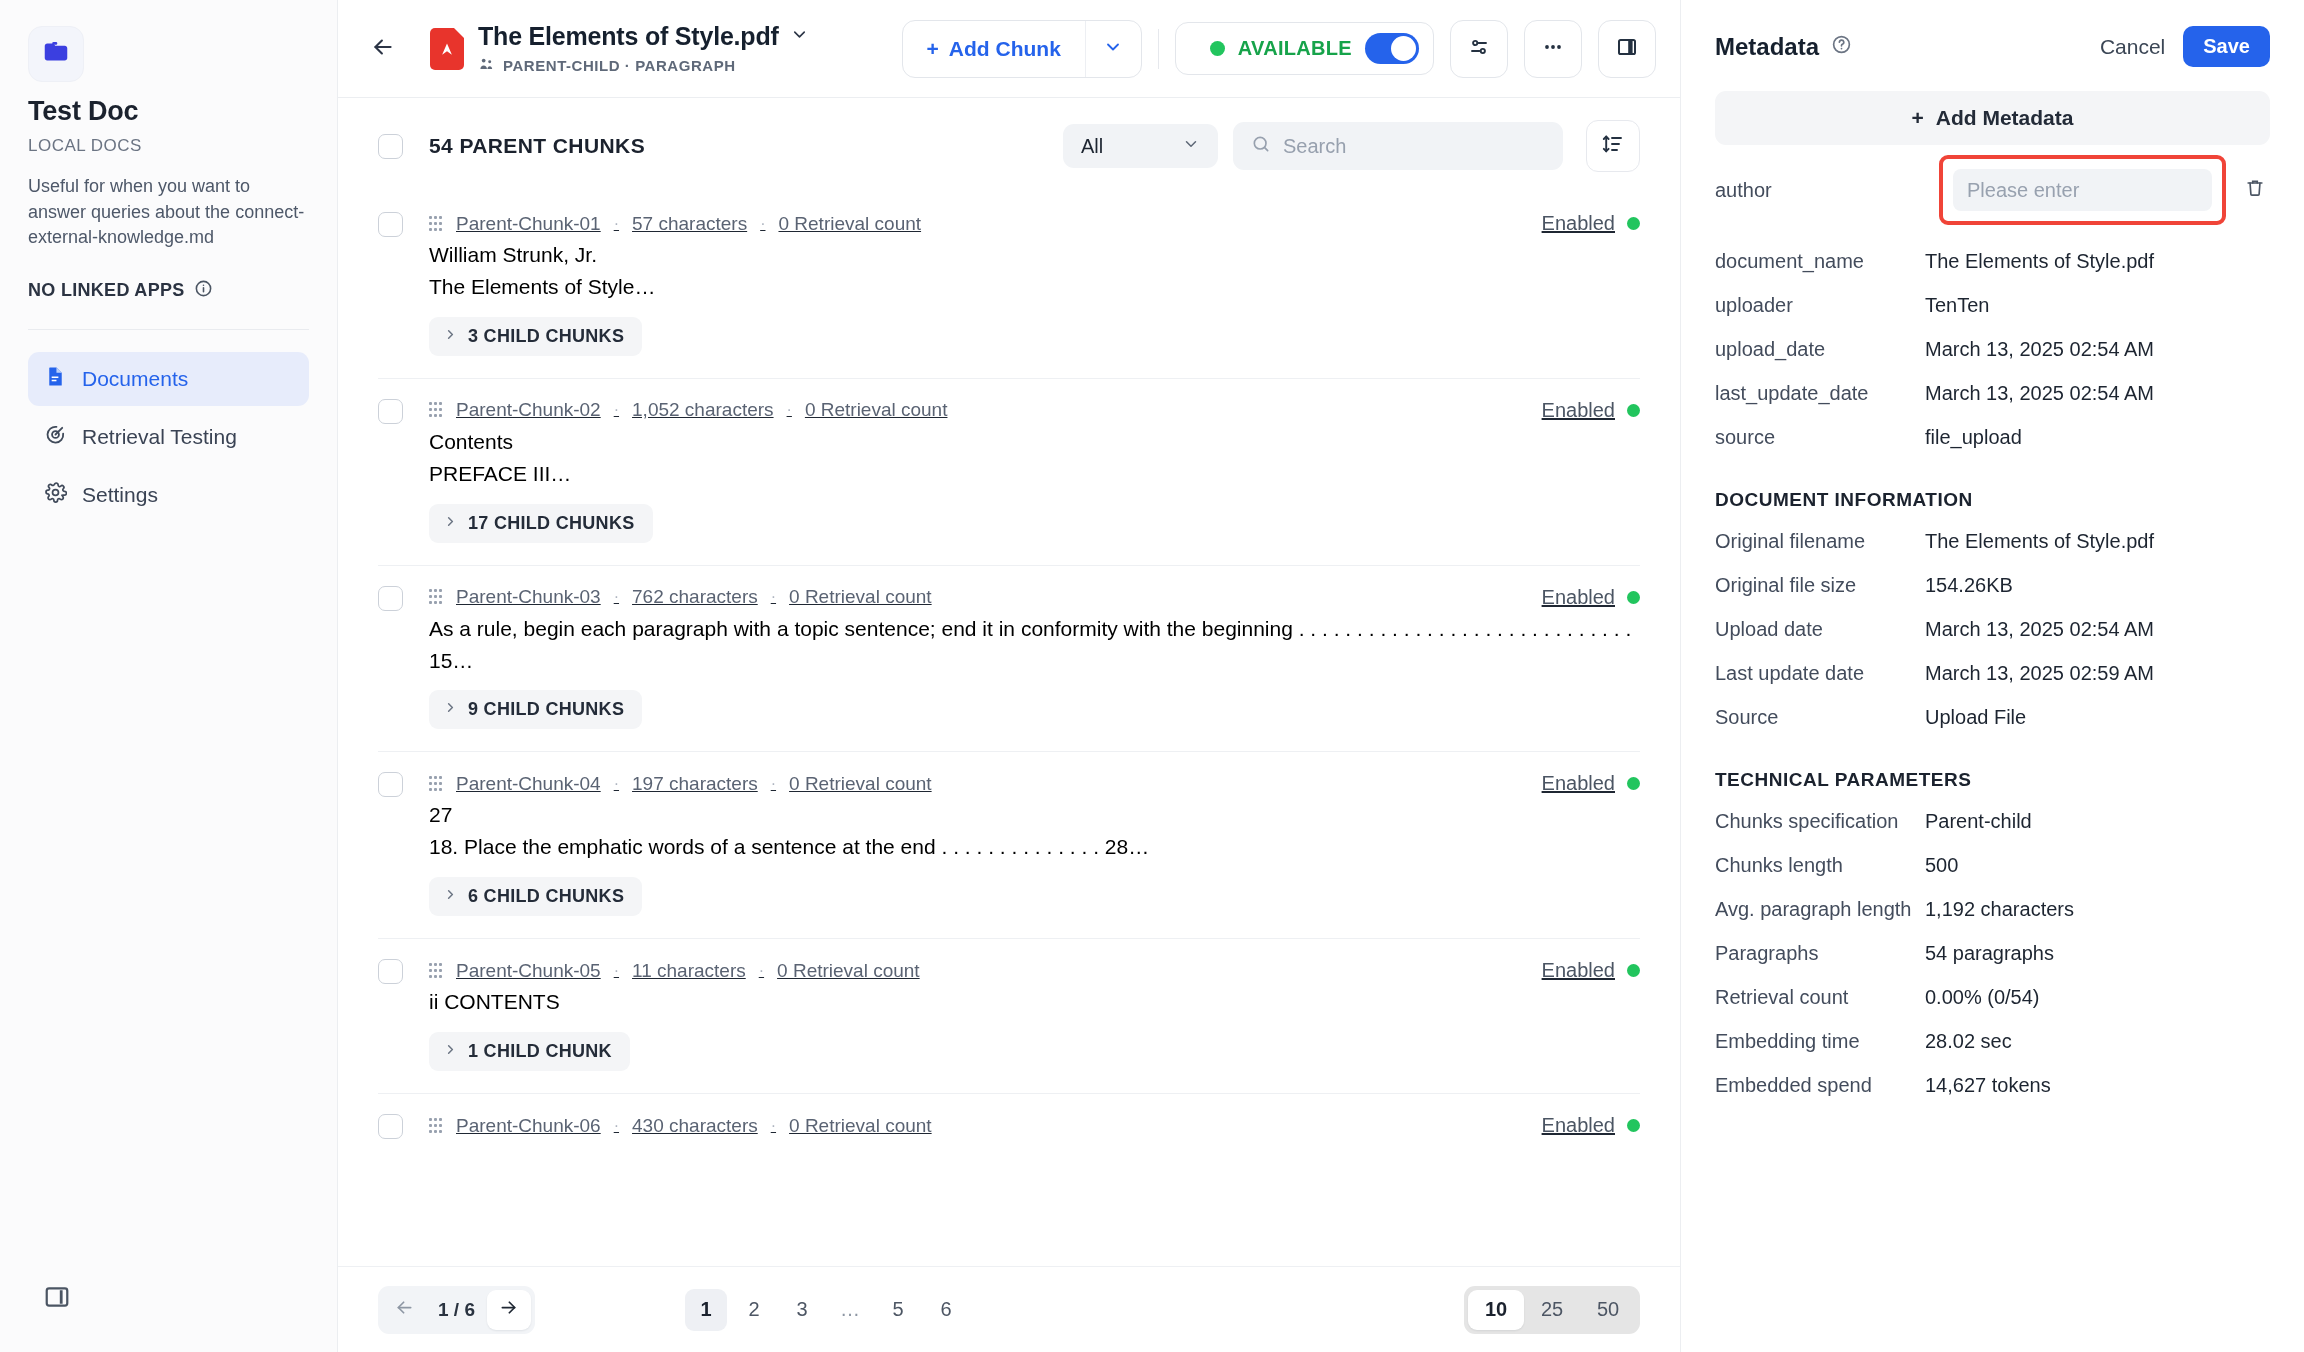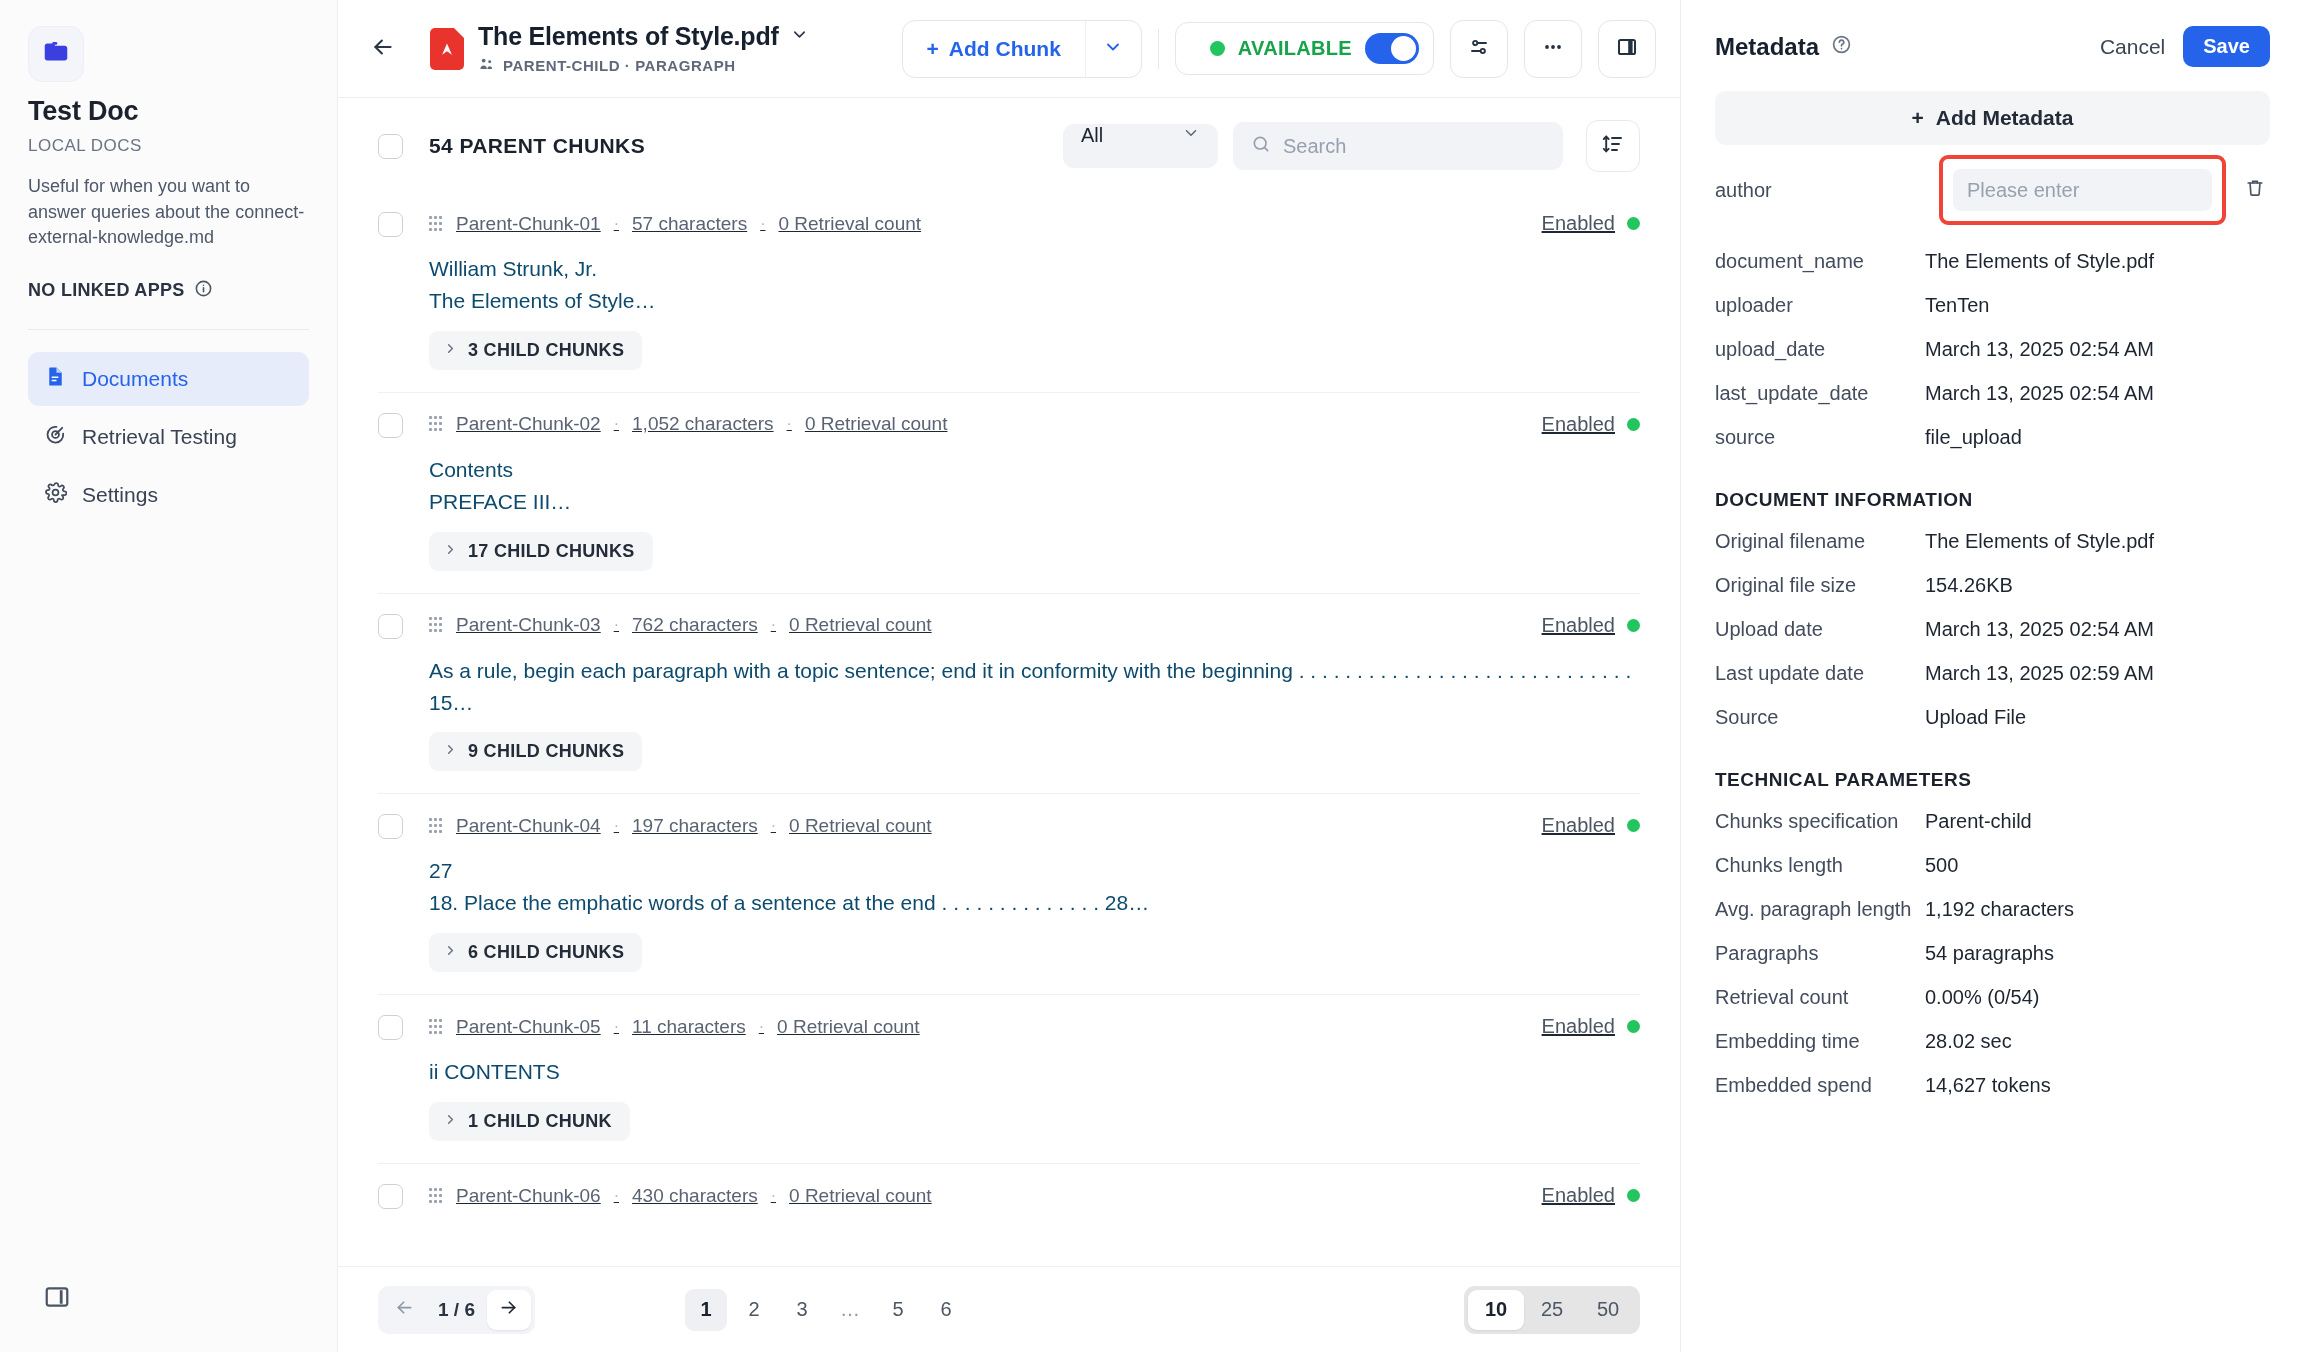--- a/index.html
+++ b/index.html
@@ -140,21 +140,21 @@
     width: 25px; height: 25px; border-radius: 7px;
     border: 1.6px solid #ccd1d9; background:#fff; flex:0 0 auto; cursor:pointer;
   }
   .list-title {
     font-size: 21px; font-weight: 700; color:#1b222e;
     letter-spacing: 0.4px; margin-left: 26px;
   }
   .hdr-right { margin-left:auto; display:flex; align-items:center; gap:15px; }
   .select-all {
     width: 155px; height: 44px; border-radius: 11px; background:#f1f3f6;
-    display:flex;align-items:flex-start;justify-content:space-between;
+    display:flex;align-items:center;justify-content:space-between;
     padding: 0 18px; font-size:20px; color:#1d2531; cursor:pointer;
   }
   .search-box {
     width: 330px; height: 48px; border-radius: 11px; background:#f1f3f6;
     display:flex;align-items:center;gap:12px; padding: 0 18px; cursor:text;
   }
   .search-box input {
     border:none; outline:none; background:transparent;
     font-size:20px; color:#1d2531; width:100%;
     font-family:"Liberation Sans", sans-serif;
@@ -177,21 +177,21 @@
   .chunk-meta { display:flex; align-items:center; gap:10px; font-size:19px; color:#5a6373; }
   .grip { display:inline-block; width:14px; height:16px; position:relative; margin-right:3px;}
   .grip i {
     position:absolute; width:3px;height:3px;background:#98a1af;border-radius:1px;
   }
   .sep-dot { color:#aeb5c0; font-size:16px; padding: 0 3px;}
   .chunk-status { margin-left:auto; display:flex;align-items:center;gap:12px; }
   .chunk-status span { font-size:20px; color:#4b5563; }
   .dot-sm { width:13px;height:13px;border-radius:50%;background:#22c55e; }
   .chunk-text {
-    font-size:21px; color:#0c4a6e; line-height:1.52; margin-top:18px;
+    font-size:21px; color:#000000; line-height:1.52; margin-top:4px;
     white-space: pre-line;
   }
   .child-pill {
     display:inline-flex; align-items:center; gap:10px;
     margin-top: 14px; padding: 9px 18px 9px 14px;
     background:#f4f5f7; border-radius:9px;
     font-size:18px; font-weight:700; color:#242c39; letter-spacing:0.3px;
     cursor:pointer;
   }
 

